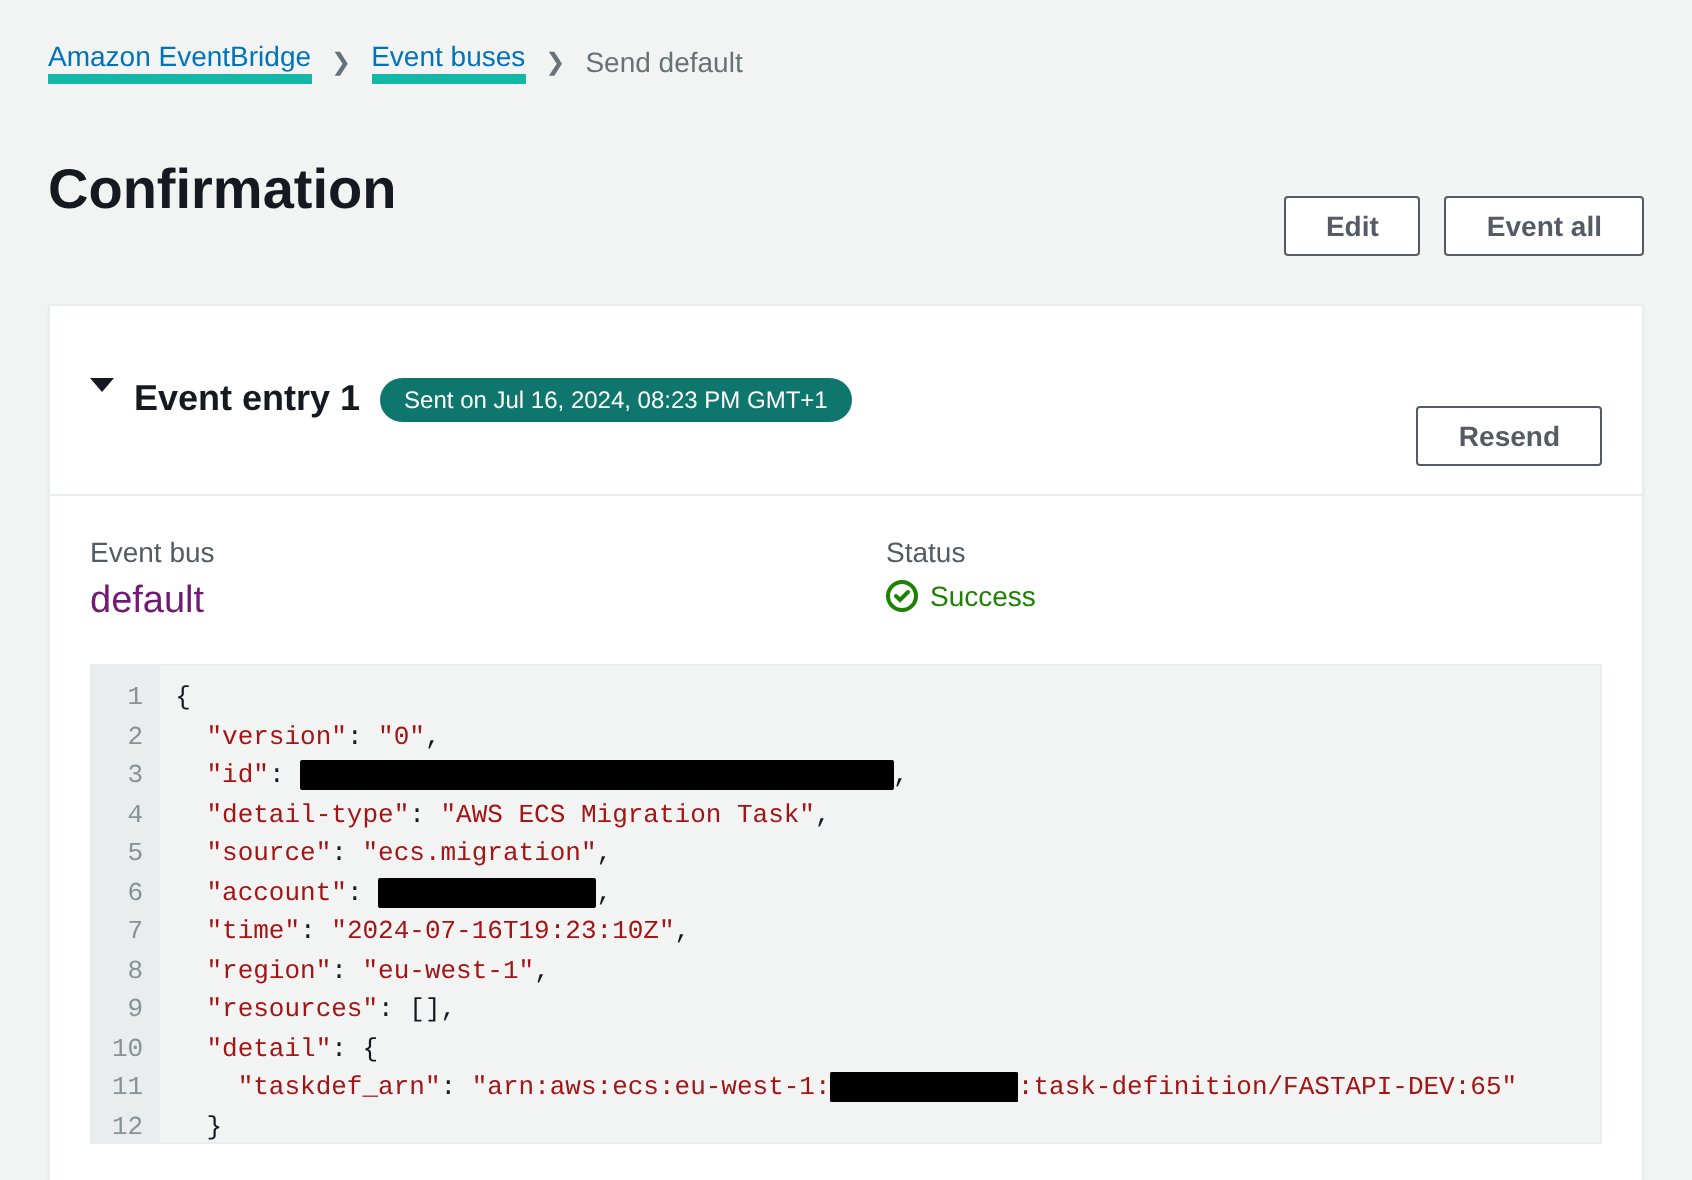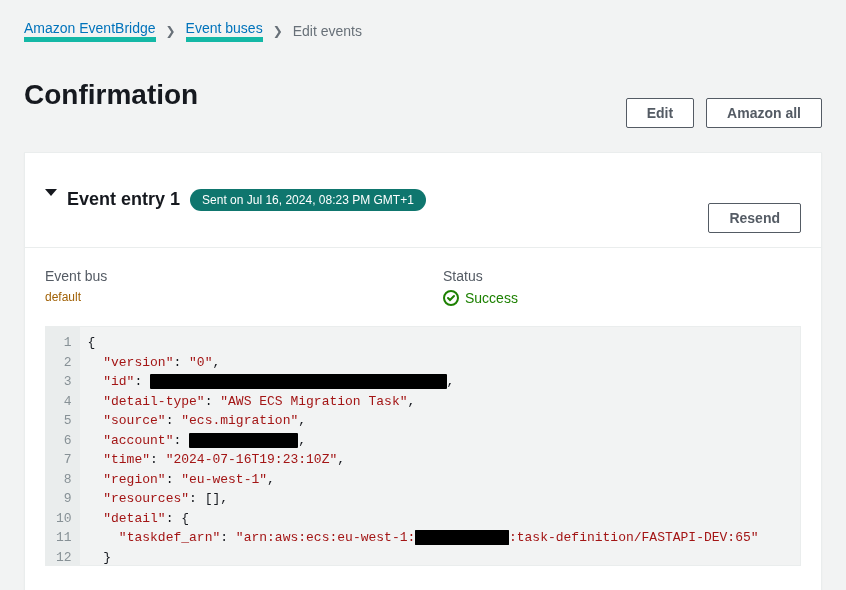--- a/index.html
+++ b/index.html
@@ -98,22 +98,22 @@
       gap: 40px;
       margin-bottom: 20px;
     }
     .meta-col { flex: 1; }
     .meta-label {
       color: #545b64;
       font-size: 14px;
       margin-bottom: 6px;
     }
     .meta-value {
-      color: #a16207;
-      font-size: 12px;
+      color: #701a75;
+      font-size: 19px;
     }
     .status-success {
       display: flex;
       gap: 6px;
       color: #1d8102;
       font-size: 14px;
     }
     .status-success svg { width: 16px; height: 16px; }
     .code-block {
       position: relative;
@@ -153,28 +153,28 @@
     .btn .icon { margin-right: 6px; vertical-align: middle; display: inline-block; }
   </style>
 </head>
 <body>
 
 <nav class="breadcrumb">
   <a href="#">Amazon EventBridge</a>
   <span class="chev">❯</span>
   <a href="#">Event buses</a>
   <span class="chev">❯</span>
-  <span class="current">Edit events</span>
+  <span class="current">Send default</span>
 </nav>
 
 <div class="header-row">
   <h1>Confirmation</h1>
   <div class="btn-group">
     <button class="btn">Edit</button>
-    <button class="btn">Amazon all</button>
+    <button class="btn">Event all</button>
   </div>
 </div>
 
 <div class="panel">
   <div class="panel-header">
     <div class="panel-title-row">
       <span class="caret"></span>
       <span class="panel-title">Event entry 1</span>
       <span class="badge-ts">Sent on Jul 16, 2024, 08:23 PM GMT+1</span>
     </div>

